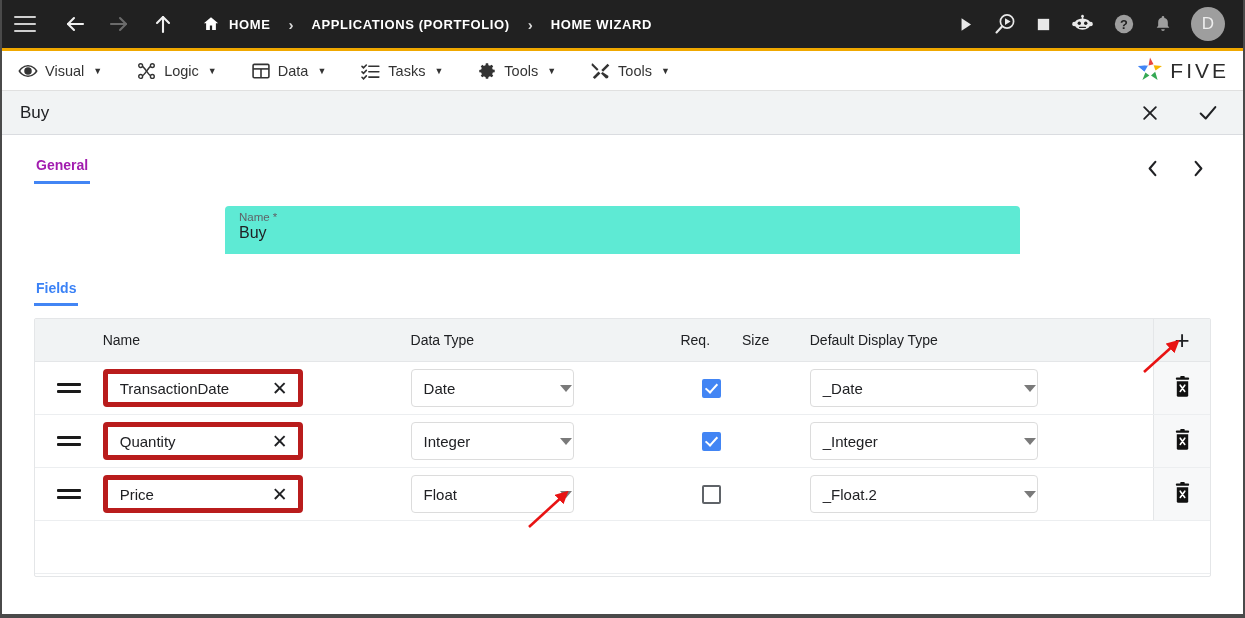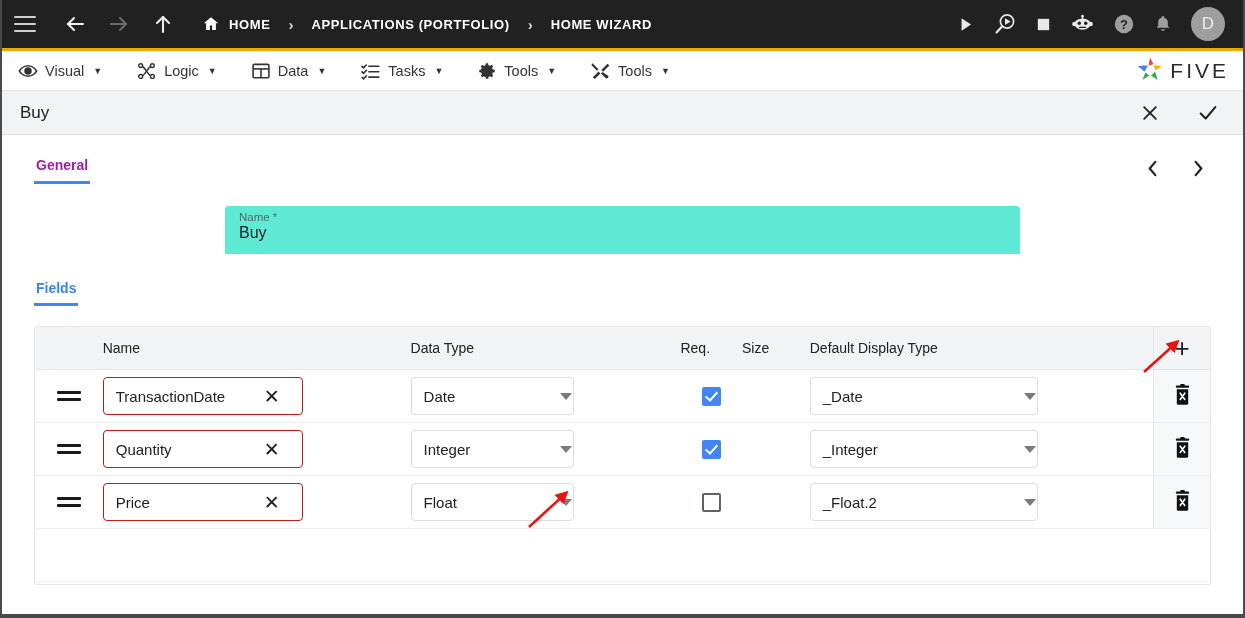--- a/index.html
+++ b/index.html
@@ -130,21 +130,21 @@
   .fields-tab {
     display:inline-block;
     font-size: 14px; color: #3b82f6; font-weight: bold;
     padding: 2px 2px 7px 2px;
     border-bottom: 3px solid #4285f4;
     cursor: pointer;
   }
 
   
   .tablewrap {
-    margin-top: 20px;
+    margin-top: 12px;
     border: 1px solid #e4e6e8;
     border-radius: 2px;
     background: #fff;
     height: 259px;
     position: relative;
   }
   table.fields { width: 100%; border-collapse: collapse; table-layout: fixed; }
   table.fields th {
     background: #f1f3f4;
     height: 42px;
@@ -172,24 +172,24 @@
     padding: 0;
     vertical-align: middle;
   }
   .drag-handle {
     width: 24px; margin-left: 22px;
     display:flex; flex-direction:column; gap:4px; cursor:grab;
   }
   .drag-handle span { display:block; height:3px; background:#1a1a1a; border-radius:1px;}
   .txtbox {
     width: 200px; height: 38px;
-    border: 1px solid #b91c1c; border-radius: 4px;
+    border: 5px solid #b91c1c; border-radius: 4px;
     background:#fff;
     display:flex; align-items:center;
-    padding: 0 22px 0 12px;
+    padding: 0 10px 0 12px;
     margin-left: 0px;
     cursor: text;
   }
   .txtbox .val { font-size: 15px; color:#202124; flex:1 1 auto;}
   .clear-x { font-size: 19px; color:#202124; cursor:pointer; line-height:1; font-weight: 400;}
   .selbox {
     height: 38px;
     border: 1px solid #dcdcdc; border-radius: 4px;
     background:#fff;
     display:flex; align-items:center;

